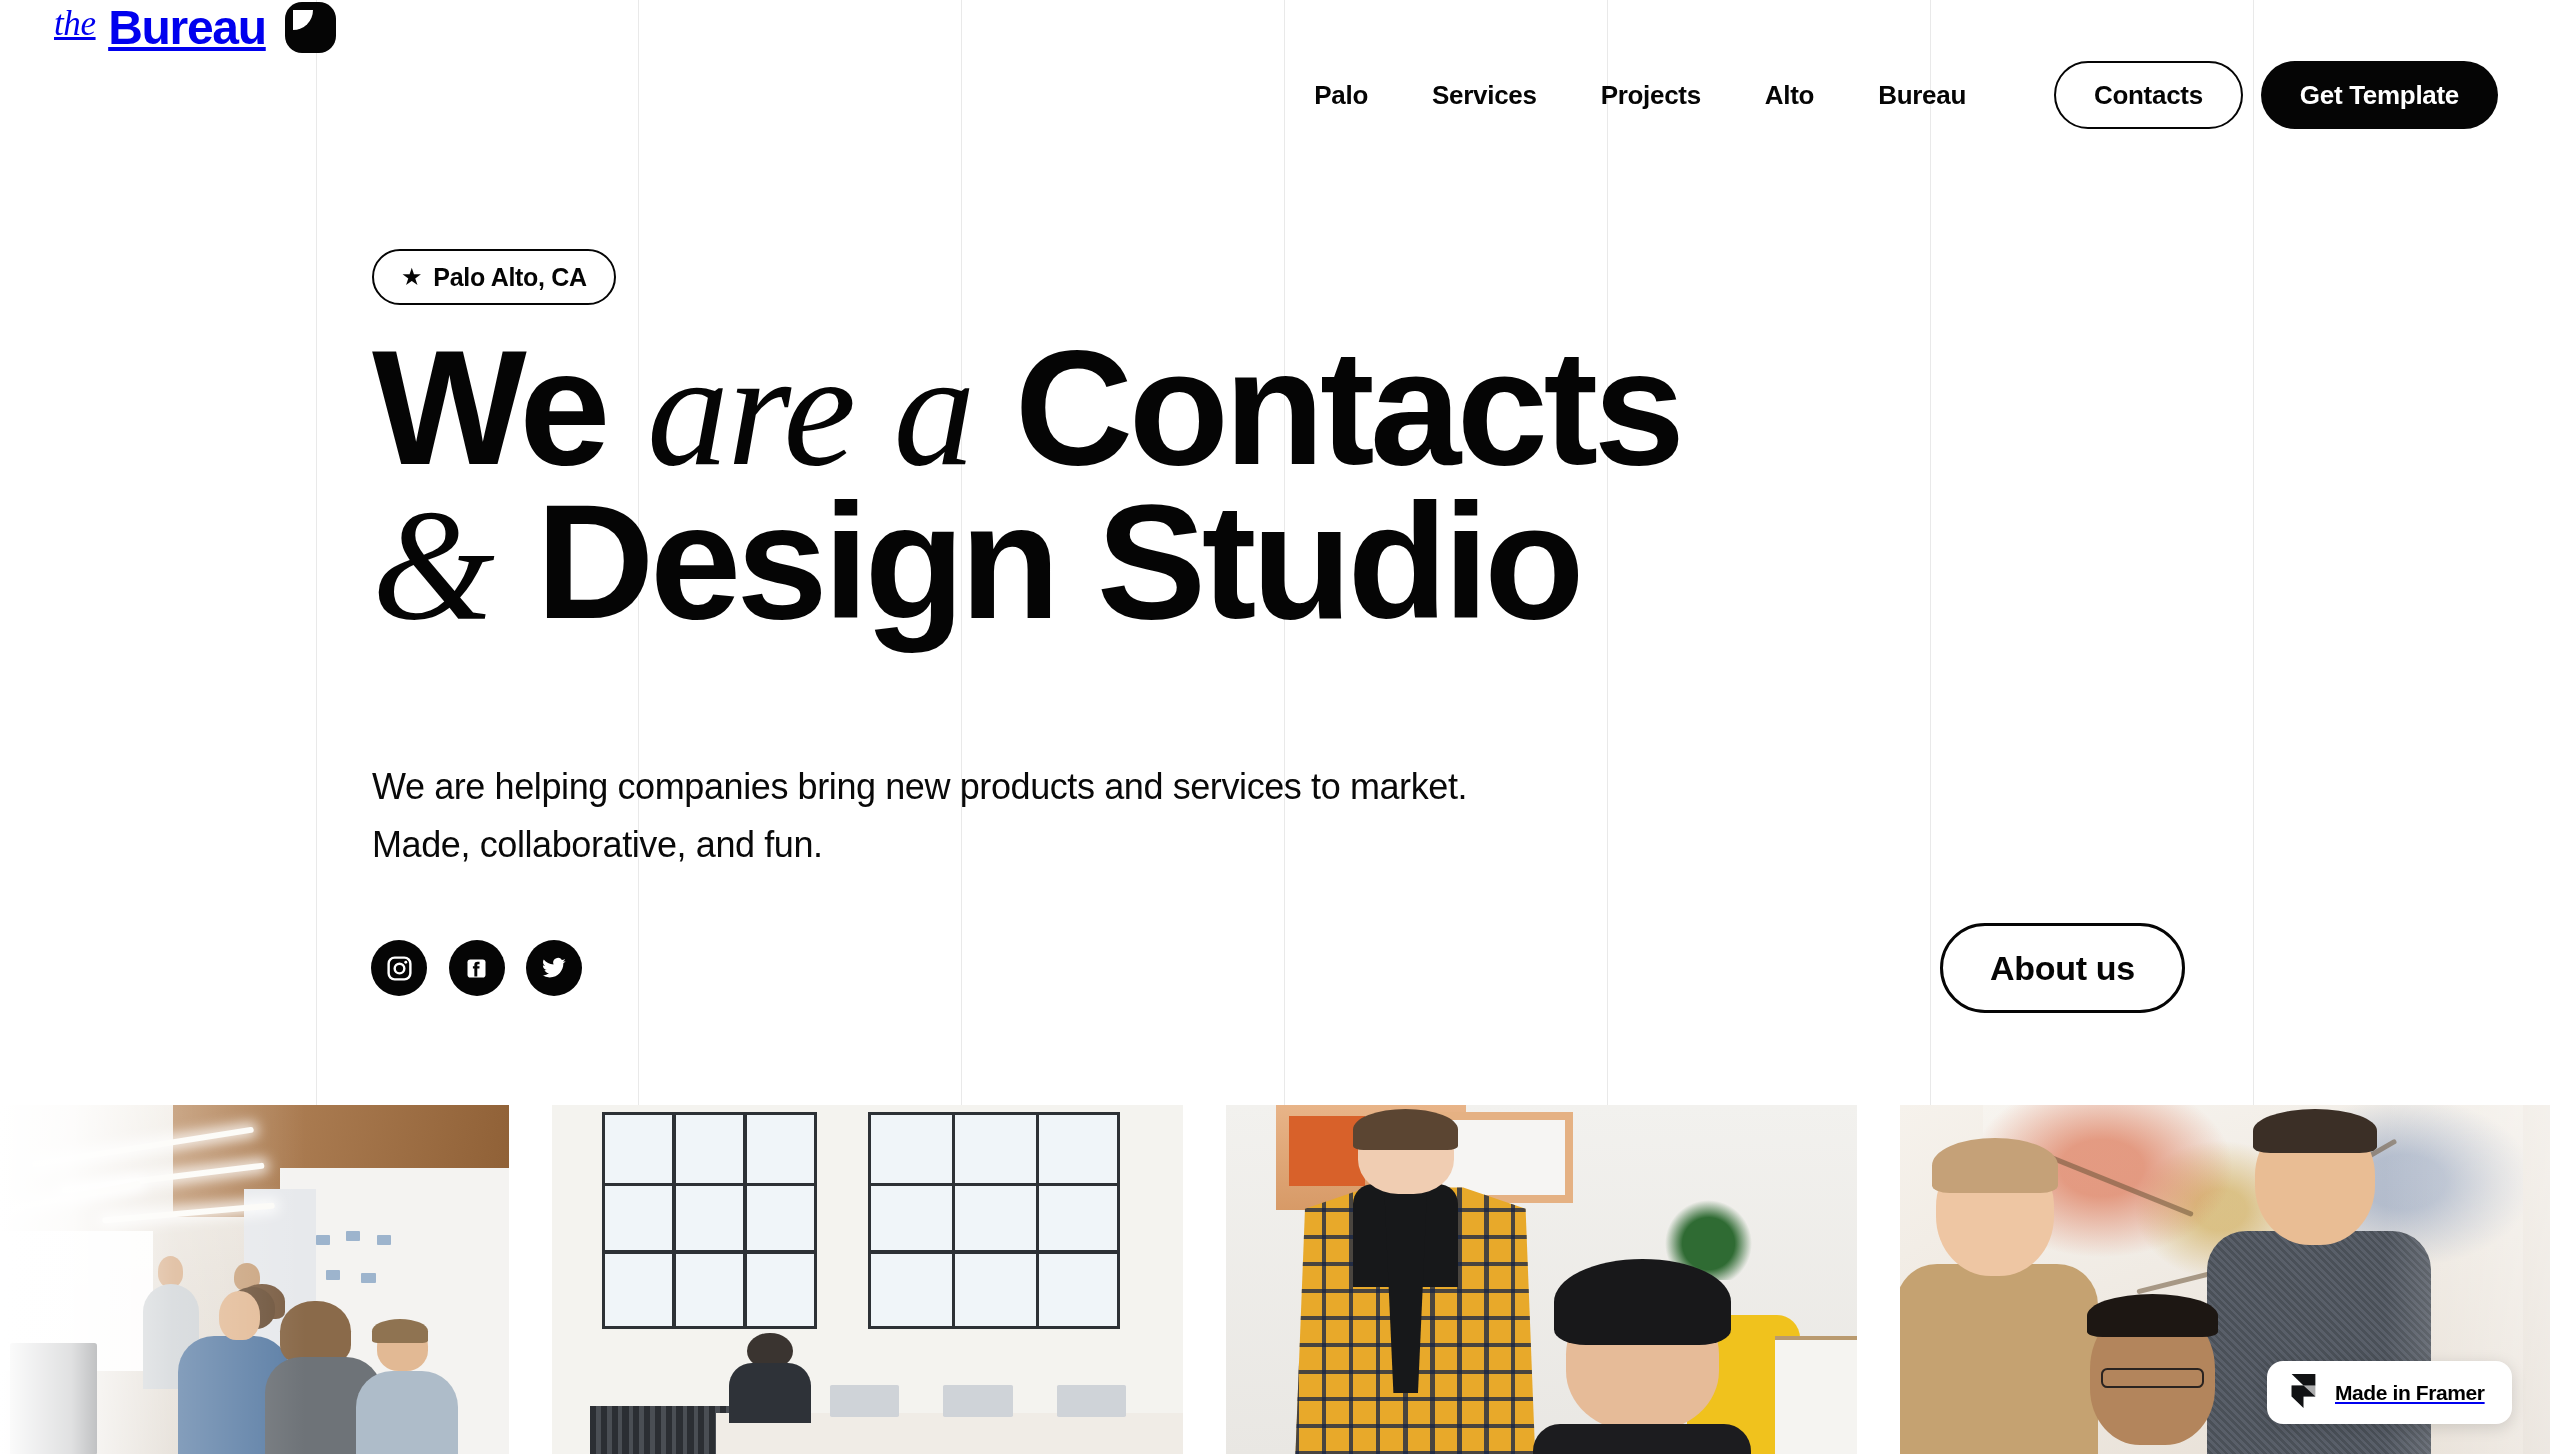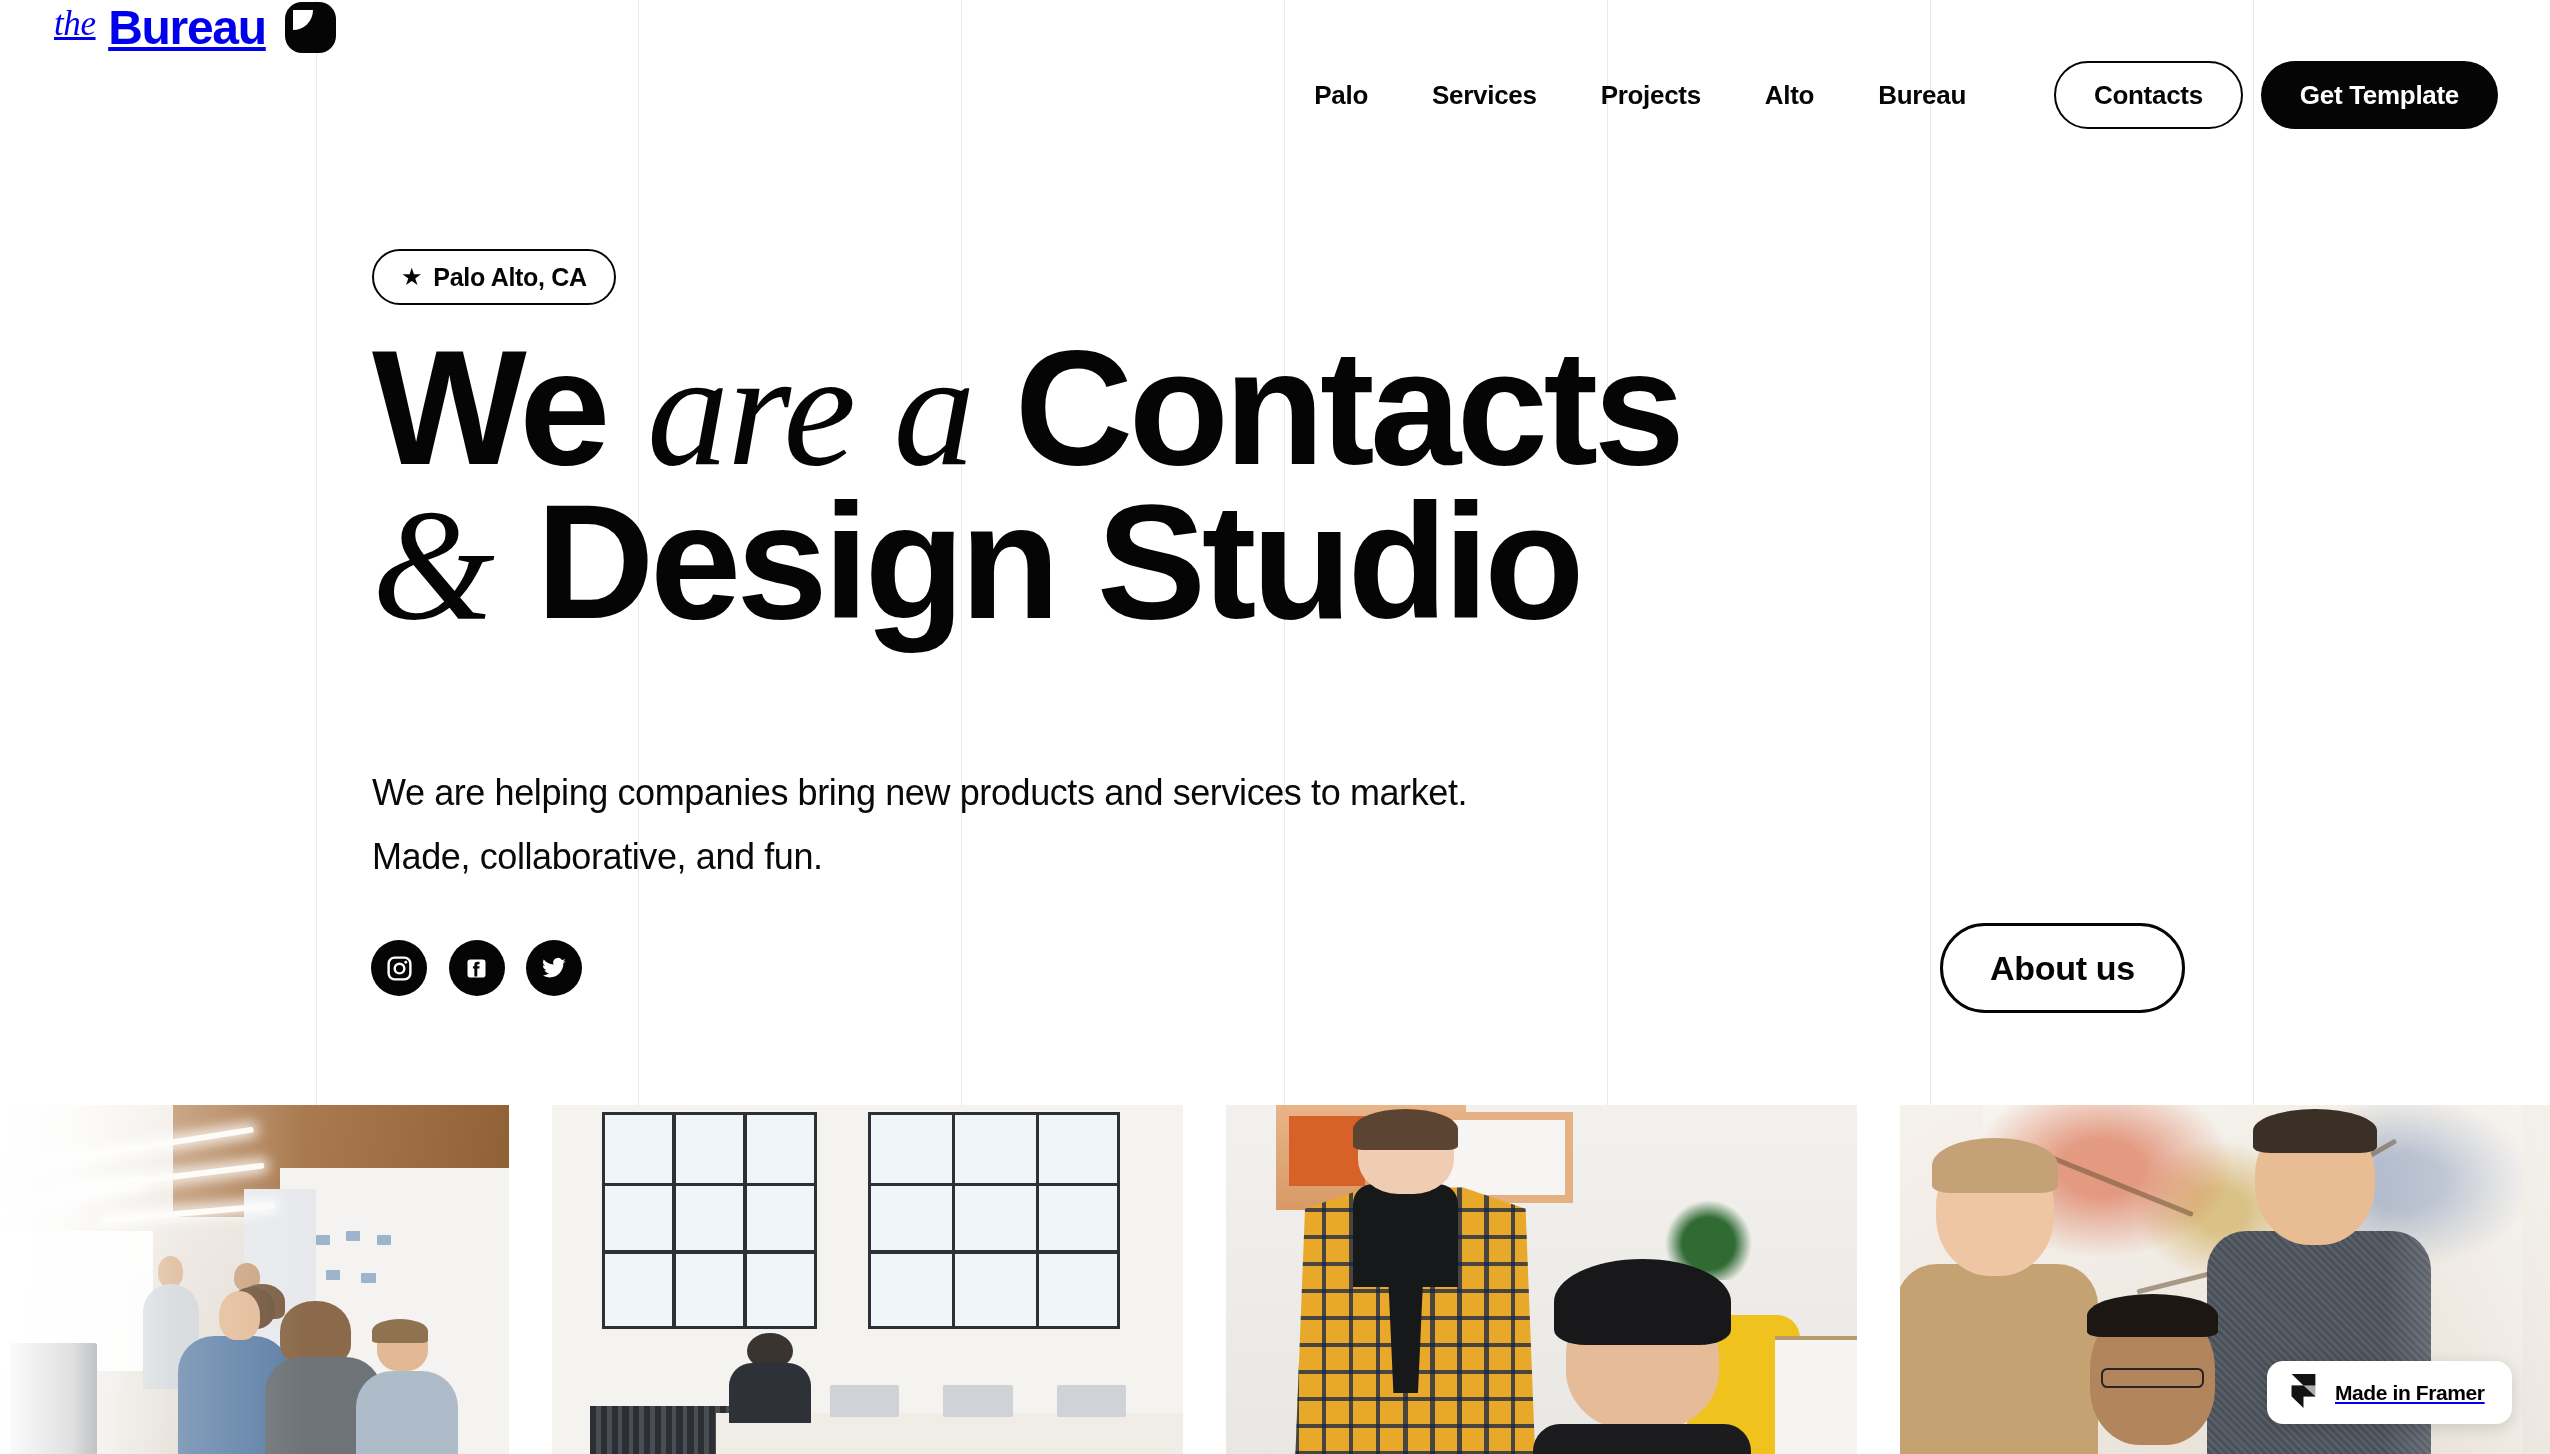--- a/index.html
+++ b/index.html
@@ -139,21 +139,21 @@
   .headline .line { display:block; white-space:nowrap; }
 
   .subtitle {
     position:absolute; top:758px; left:372px;
     font-size:36px;
     line-height:1.6;
     letter-spacing:-0.4px;
     font-weight:400;
     color:#090909;
   }
-  .subtitle span { display:block;margin-top:6px; }
+  .subtitle span { display:block; }
 
   .socials {
     position:absolute; top:940px; left:371px;
     display:flex; align-items:center; gap:21.5px;
   }
   .social {
     width:56px; height:56px; border-radius:50%;
     background:#050505;
     display:flex; align-items:center; justify-content:center;
     cursor:pointer;

